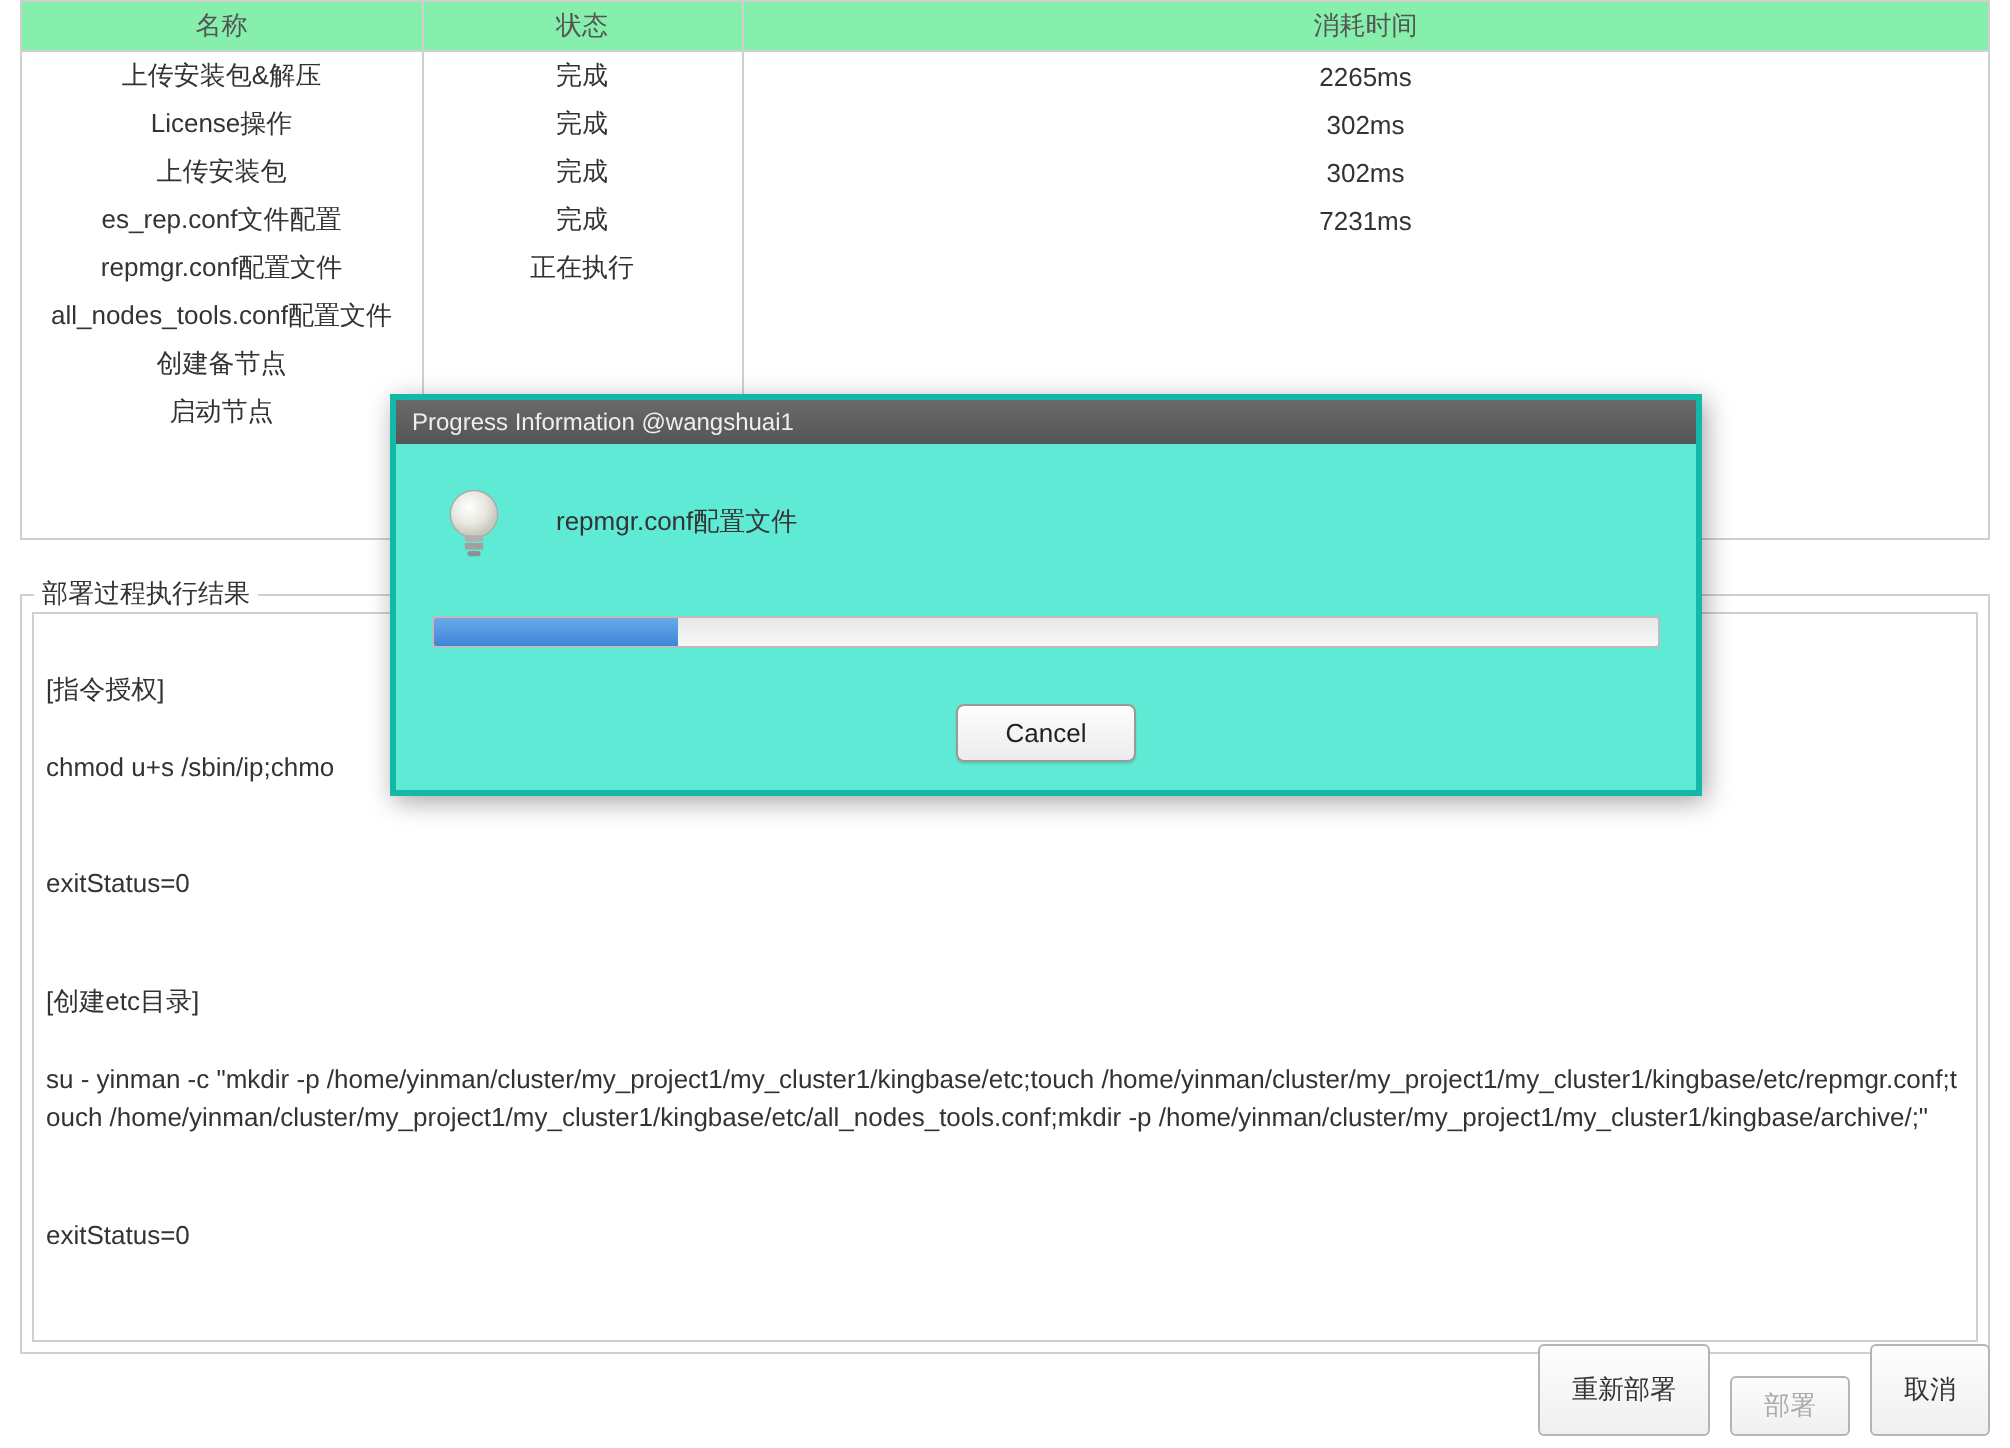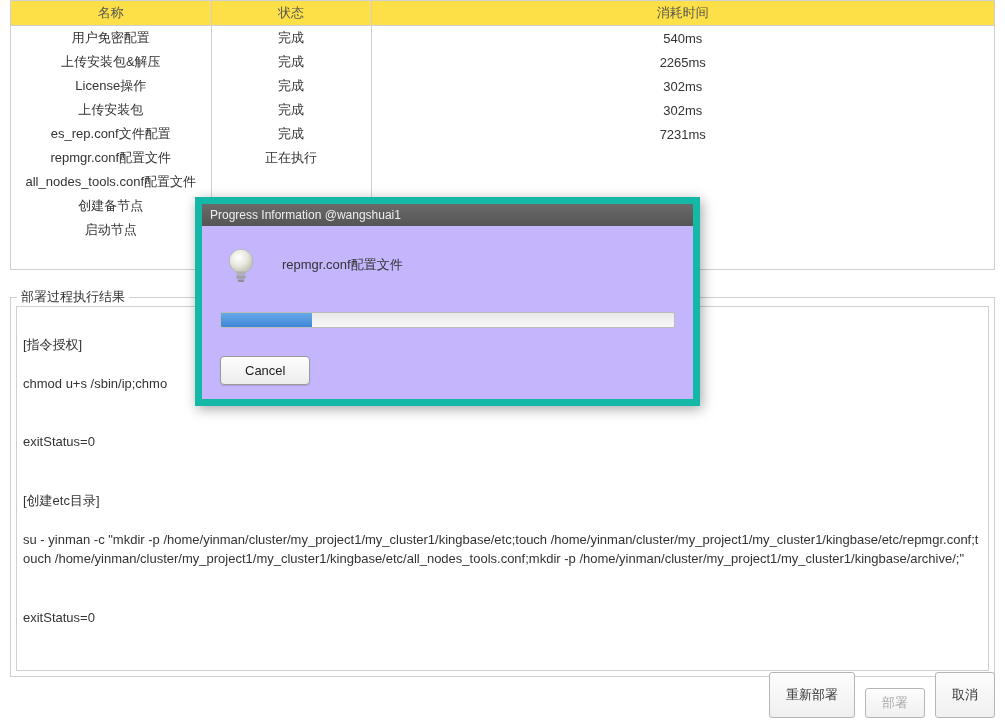--- a/index.html
+++ b/index.html
@@ -23,21 +23,21 @@
     width: calc(100% - 20px);
     height: 270px;
     overflow: hidden;
   }
   table {
     width: 100%;
     border-collapse: collapse;
     table-layout: fixed;
   }
   thead th {
-    background: #fde047;
+    background: #86efac;
     font-weight: normal;
     color: #555;
     border-bottom: 1px solid #d0d0d0;
     border-right: 1px solid #d0d0d0;
     padding: 3px 0;
     text-align: center;
     font-size: 13px;
   }
   thead th:last-child { border-right: none; }
   tbody td {
@@ -101,23 +101,23 @@
     cursor: pointer;
     color: #333;
   }
   .btn:disabled { color: #aaa; cursor: default; margin-top: 16px; }
 
   
   .modal {
     position: absolute;
     left: 195px;
     top: 197px;
-    width: 505px;
-    background: #c4b5fd;
-    border: 7px solid #14b8a6;
+    width: 656px;
+    background: #5eead4;
+    border: 3px solid #14b8a6;
     box-shadow: 2px 3px 12px rgba(0,0,0,0.35);
   }
   .modal-title {
     background: linear-gradient(#6a6a6a, #555);
     color: #eee;
     font-size: 12px;
     padding: 4px 8px;
   }
   .modal-body {
     padding: 18px 18px 14px 18px;
@@ -146,21 +146,21 @@
     overflow: hidden;
     margin-bottom: 28px;
   }
   .progress-fill {
     height: 100%;
     width: 20%;
     background: linear-gradient(#6aa9e9, #3d86d6);
   }
   .modal-footer {
     display: flex;
-    justify-content: flex-start;
+    justify-content: center;
   }
   .modal-btn {
     background: linear-gradient(#fdfdfd, #ececec);
     border: 1px solid #9a9a9a;
     border-radius: 4px;
     padding: 6px 24px;
     font-size: 13px;
     cursor: pointer;
     color: #222;
     box-shadow: 0 1px 1px rgba(0,0,0,0.12);
@@ -179,25 +179,20 @@
           <col>
       </colgroup>
       <thead>
         <tr>
           <th>名称</th>
           <th class="col-status">状态</th>
           <th>消耗时间</th>
         </tr>
       </thead>
       <tbody id="task-body">
-          <tr>
-            <td>用户免密配置</td>
-            <td class="col-status">完成</td>
-            <td>540ms</td>
-          </tr>
           <tr>
             <td>上传安装包&amp;解压</td>
             <td class="col-status">完成</td>
             <td>2265ms</td>
           </tr>
           <tr>
             <td>License操作</td>
             <td class="col-status">完成</td>
             <td>302ms</td>
           </tr>

